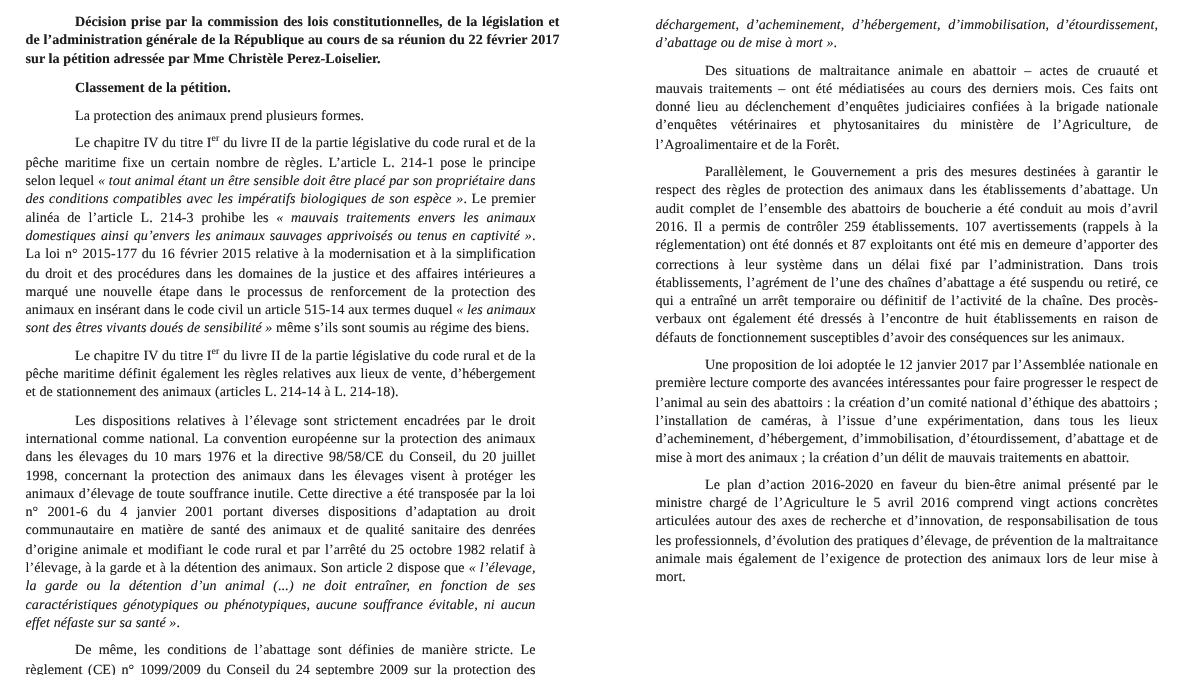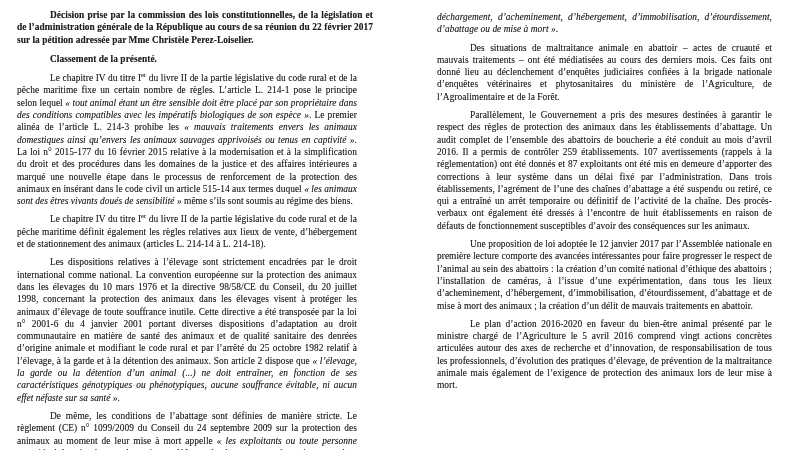--- a/index.html
+++ b/index.html
@@ -31,22 +31,23 @@
   .para.no-indent { text-indent: 0; }
   .it { font-style: italic; }
   sup { font-size: 6.5px; line-height: 0; vertical-align: super; }
 </style>
 </head>
 <body>
 
 <div>
   <div class="col col-left">
     <p class="title">Décision prise par la commission des lois constitutionnelles, de la législation et de l’administration générale de la République au cours de sa réunion du 22 février 2017 sur la pétition adressée par Mme Christèle Perez-Loiselier.</p>
-    <p class="heading">Classement de la présenté.</p>
+    <p class="heading">Classement de la pétition.</p>
     <div>
+        <p class="para"><span>La protection des animaux prend plusieurs formes.</span></p>
         <p class="para"><span>Le chapitre IV du titre I</span><sup>er</sup><span> du livre II de la partie législative du code rural et de la pêche maritime fixe un certain nombre de règles. L’article L. 214-1 pose le principe selon lequel </span><span class="it">« tout animal étant un être sensible doit être placé par son propriétaire dans des conditions compatibles avec les impératifs biologiques de son espèce »</span><span>. Le premier alinéa de l’article L. 214-3 prohibe les </span><span class="it">« mauvais traitements envers les animaux domestiques ainsi qu’envers les animaux sauvages apprivoisés ou tenus en captivité »</span><span>. La loi n° 2015-177 du 16 février 2015 relative à la modernisation et à la simplification du droit et des procédures dans les domaines de la justice et des affaires intérieures a marqué une nouvelle étape dans le processus de renforcement de la protection des animaux en insérant dans le code civil un article 515-14 aux termes duquel </span><span class="it">« les animaux sont des êtres vivants doués de sensibilité »</span><span> même s’ils sont soumis au régime des biens.</span></p>
         <p class="para"><span>Le chapitre IV du titre I</span><sup>er</sup><span> du livre II de la partie législative du code rural et de la pêche maritime définit également les règles relatives aux lieux de vente, d’hébergement et de stationnement des animaux (articles L. 214-14 à L. 214-18).</span></p>
         <p class="para"><span>Les dispositions relatives à l’élevage sont strictement encadrées par le droit international comme national. La convention européenne sur la protection des animaux dans les élevages du 10 mars 1976 et la directive 98/58/CE du Conseil, du 20 juillet 1998, concernant la protection des animaux dans les élevages visent à protéger les animaux d’élevage de toute souffrance inutile. Cette directive a été transposée par la loi n° 2001-6 du 4 janvier 2001 portant diverses dispositions d’adaptation au droit communautaire en matière de santé des animaux et de qualité sanitaire des denrées d’origine animale et modifiant le code rural et par l’arrêté du 25 octobre 1982 relatif à l’élevage, à la garde et à la détention des animaux. Son article 2 dispose que </span><span class="it">« l’élevage, la garde ou la détention d’un animal (...) ne doit entraîner, en fonction de ses caractéristiques génotypiques ou phénotypiques, aucune souffrance évitable, ni aucun effet néfaste sur sa santé »</span><span>.</span></p>
         <p class="para"><span>De même, les conditions de l’abattage sont définies de manière stricte. Le règlement (CE) n° 1099/2009 du Conseil du 24 septembre 2009 sur la protection des animaux au moment de leur mise à mort appelle </span><span class="it">« les exploitants ou toute personne associée à la mise à mort des animaux [à] prendre les mesures nécessaires pour leur épargner toute douleur, détresse ou souffrance évitables lors des opérations de</span></p>
       </div>
   </div>
 
   <div class="col col-right">
     <div>
         <p class="para no-indent"><span class="it">déchargement, d’acheminement, d’hébergement, d’immobilisation, d’étourdissement, d’abattage ou de mise à mort »</span><span>.</span></p>

